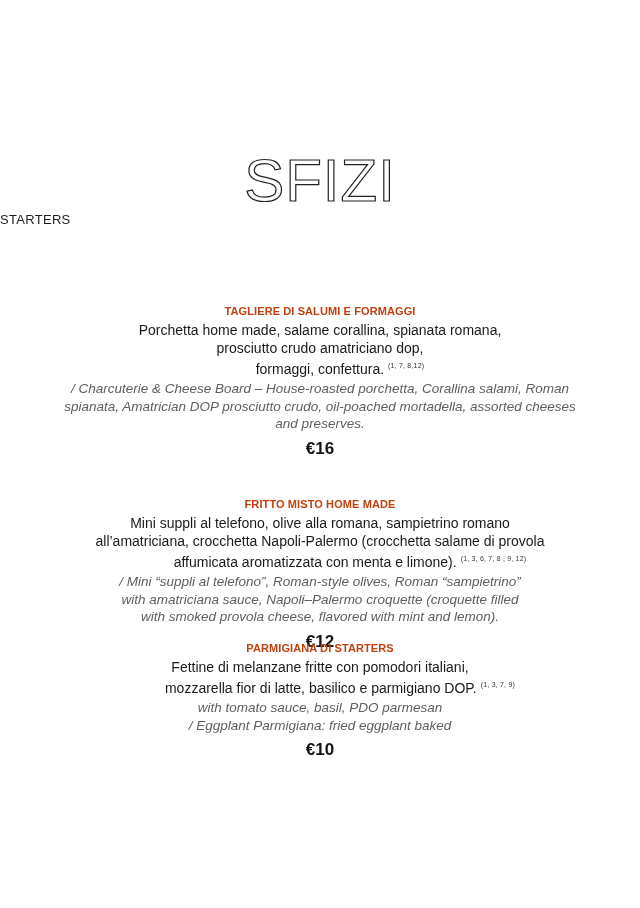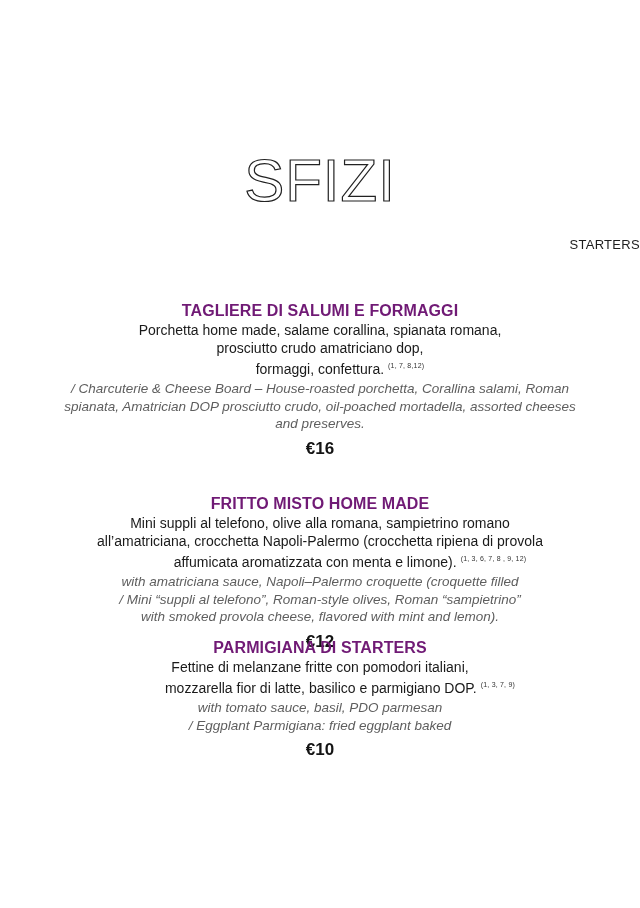--- a/index.html
+++ b/index.html
@@ -32,38 +32,38 @@
       font-weight: 400;
       letter-spacing: 1px;
       color: #ffffff;
       -webkit-text-stroke: 1.2px #222222;
       font-family: "Liberation Sans", "DejaVu Sans", sans-serif;
     }
     .subtitle {
       position: absolute;
       left: 0;
       width: 640px;
-      top: 237px;
-      text-align: right;
+      top: 212px;
+      text-align: left;
       font-size: 13px;
       line-height: 16px;
       color: #1e1e1e;
       letter-spacing: 0.3px;
     }
     .item {
       position: absolute;
       left: 0;
       width: 640px;
       text-align: center;
     }
     .item-name {
-      font-size: 16px;
+      font-size: 11px;
       line-height: 20px;
       font-weight: 700;
-      color: #701a75;
+      color: #c2410c;
       letter-spacing: 0.1px;
     }
     .item-desc {
       font-size: 14px;
       line-height: 18px;
       color: #1a1a1a;
     }
     .item-desc .line { display: block; }
     .allergens {
       font-size: 7px;
@@ -108,26 +108,26 @@
       <span class="line">spianata, Amatrician DOP prosciutto crudo, oil-poached mortadella, assorted cheeses</span>
       <span class="line">and preserves.</span>
     </div>
     <div class="price">€16</div>
   </div>
 
   <div class="item" style="top:494px;">
     <div class="item-name">FRITTO MISTO HOME MADE</div>
     <div class="item-desc">
       <span class="line">Mini suppli al telefono, olive alla romana, sampietrino romano</span>
-      <span class="line">all’amatriciana, crocchetta Napoli-Palermo (crocchetta ripiena di provola</span>
+      <span class="line">all’amatriciana, crocchetta Napoli-Palermo (crocchetta salame di provola</span>
       <span class="line" style="padding-left:60px;"><span>affumicata aromatizzata con menta e limone).</span><span class="allergens">(1, 3, 6, 7, 8 , 9, 12)</span></span>
     </div>
     <div class="item-en">
+      <span class="line">/ Mini “suppli al telefono”, Roman-style olives, Roman “sampietrino”</span>
       <span class="line">with amatriciana sauce, Napoli–Palermo croquette (croquette filled</span>
-      <span class="line">/ Mini “suppli al telefono”, Roman-style olives, Roman “sampietrino”</span>
       <span class="line">with smoked provola cheese, flavored with mint and lemon).</span>
     </div>
     <div class="price">€12</div>
   </div>
 
   <div class="item" style="top:638px;">
     <div class="item-name">PARMIGIANA DI STARTERS</div>
     <div class="item-desc">
       <span class="line">Fettine di melanzane fritte con pomodori italiani,</span>
       <span class="line" style="padding-left:40px;"><span>mozzarella fior di latte, basilico e parmigiano DOP.</span><span class="allergens">(1, 3, 7, 9)</span></span>

